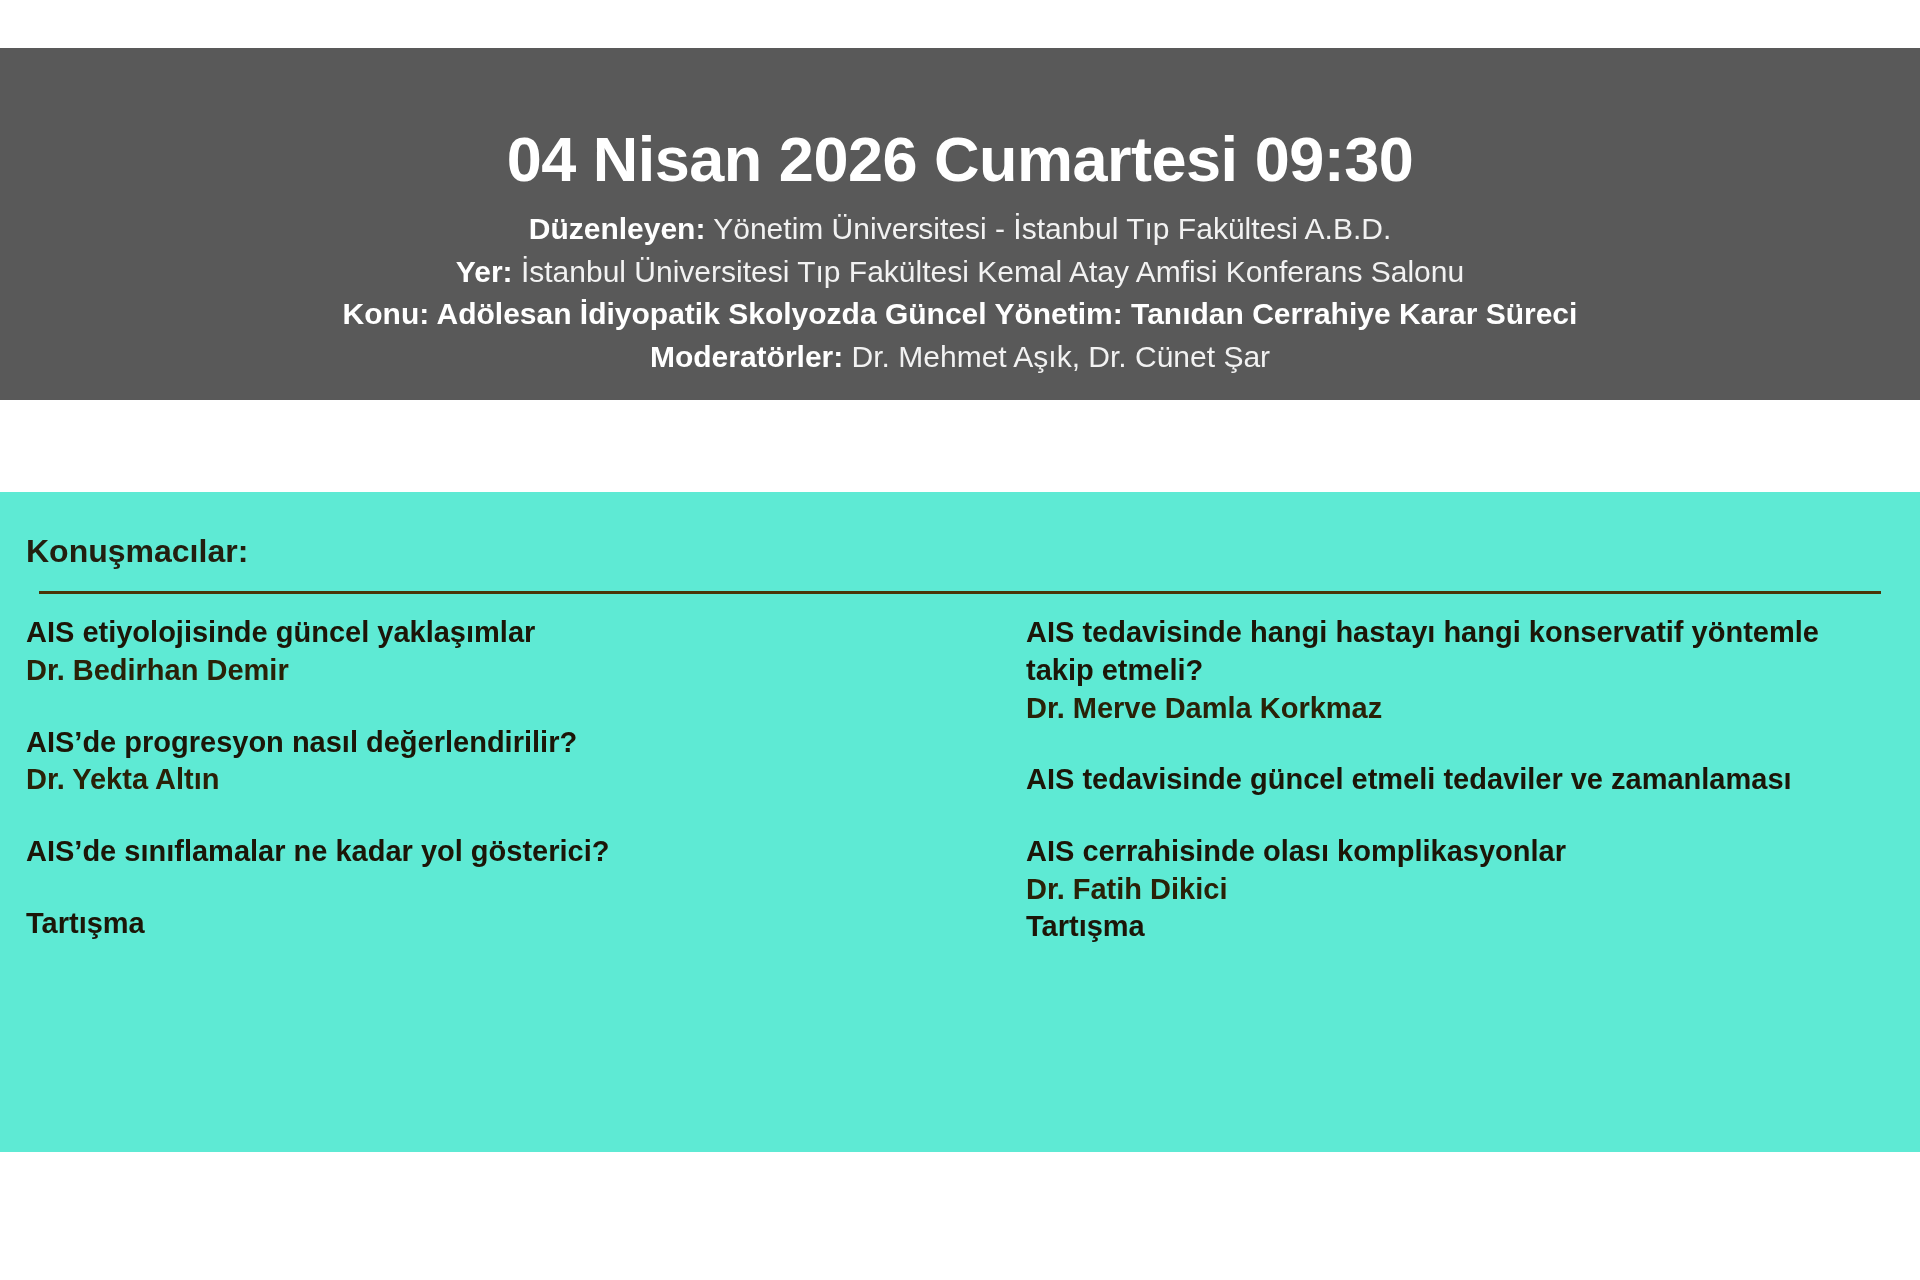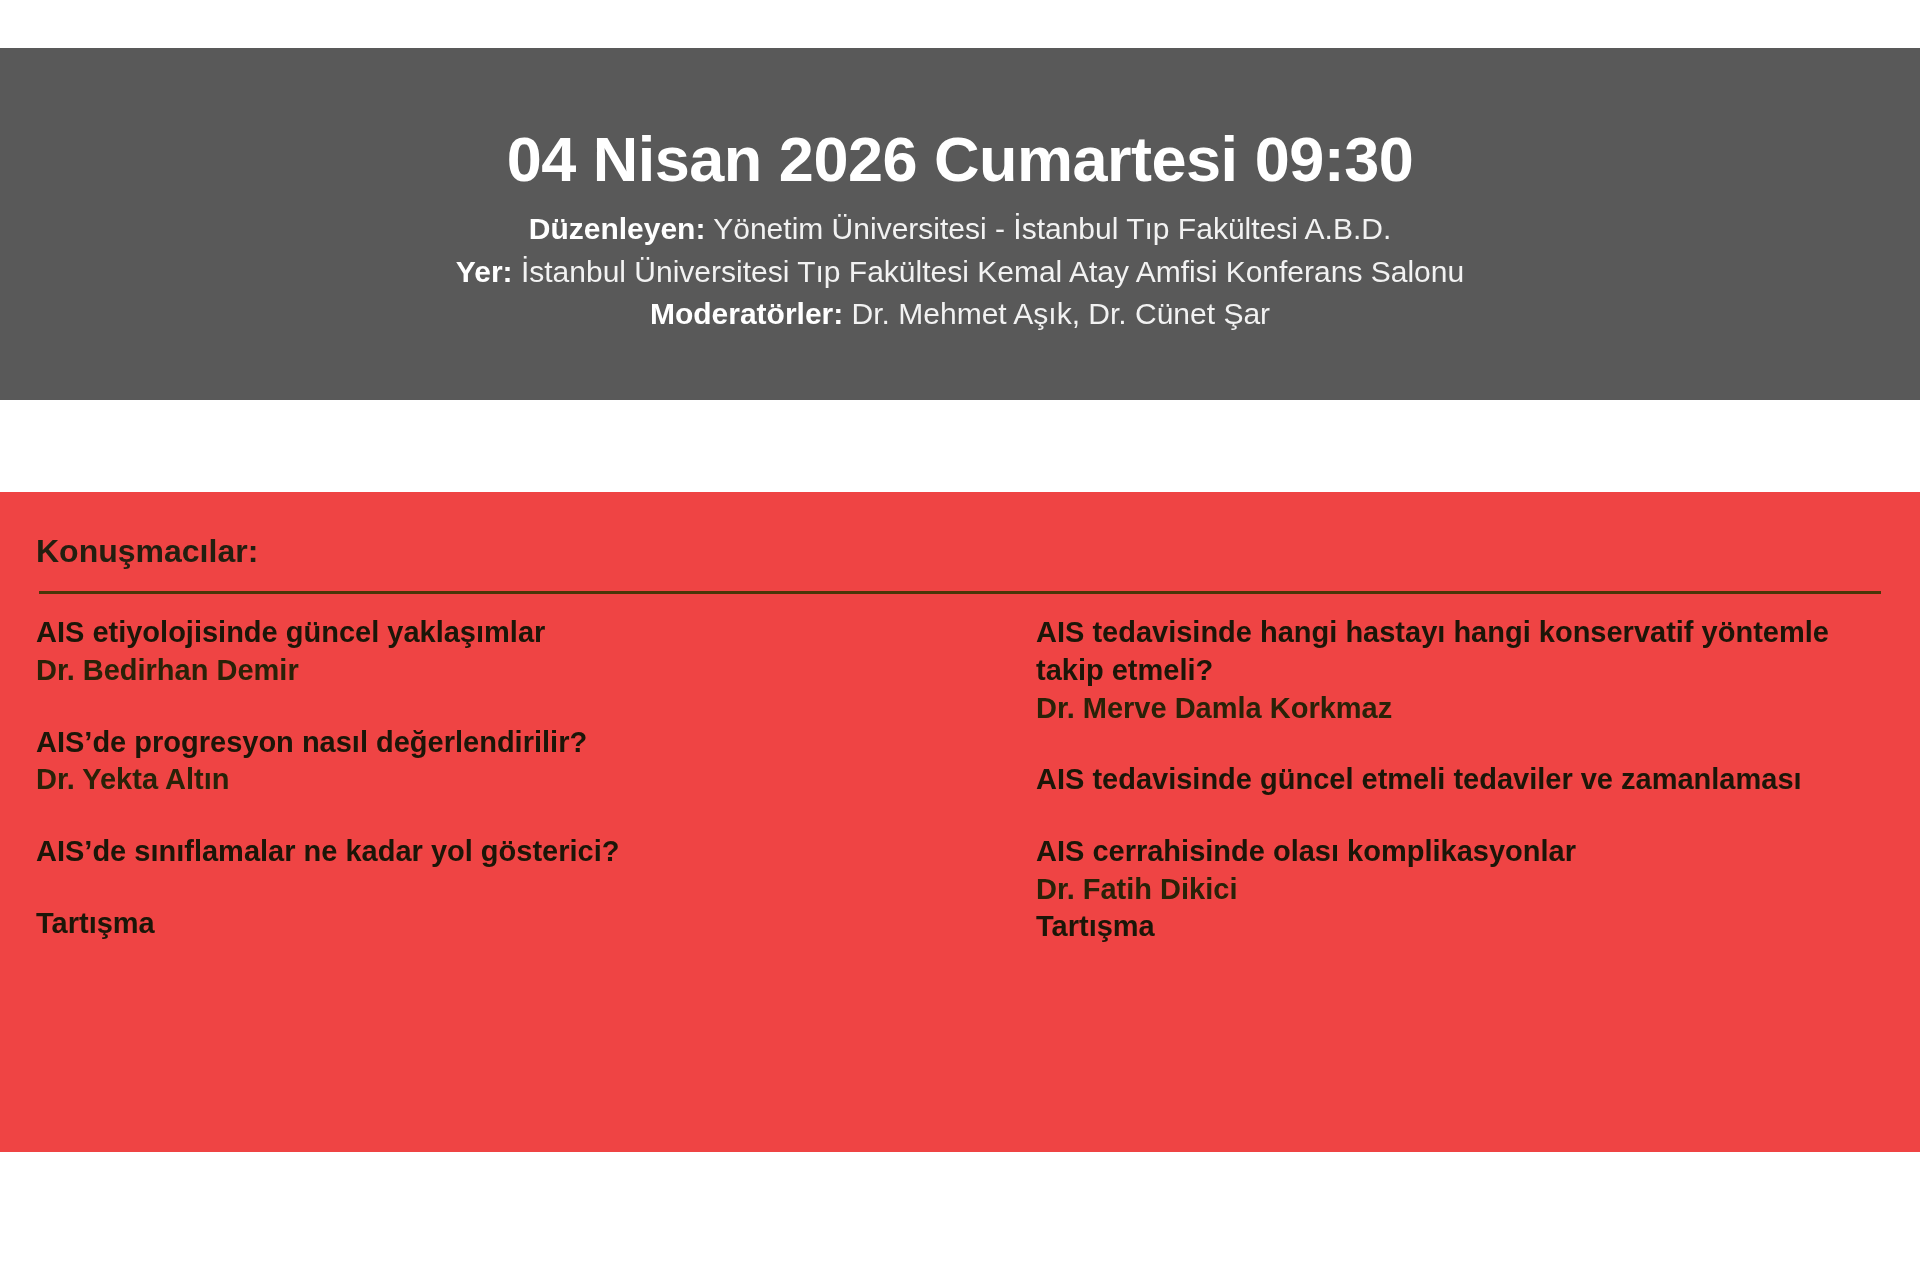--- a/index.html
+++ b/index.html
@@ -66,23 +66,23 @@
     color: #ffffff;
   }
 
   
   .yellow-panel {
     position: absolute;
     left: 0;
     top: 492px;
     width: 1920px;
     height: 660px;
-    background: #ef4444;
+    background: #5eead4;
     box-sizing: border-box;
-    padding: 0 36px;
+    padding: 0 26px;
     overflow: hidden;
   }
 
   .speakers-heading {
     margin: 0;
     padding-top: 42px;
     font-size: 32px;
     font-weight: 700;
     color: #231f10;
     line-height: 1.1;
@@ -147,20 +147,24 @@
     <div class="header-line">
       <span class="lbl">Düzenleyen:</span>
       <span>Yönetim Üniversitesi - İstanbul Tıp Fakültesi A.B.D.</span>
     </div>
 
     <div class="header-line">
       <span class="lbl">Yer:</span>
       <span>İstanbul Üniversitesi Tıp Fakültesi Kemal Atay Amfisi Konferans Salonu</span>
     </div>
 
+    <div class="header-line konu">
+      <span class="lbl">Konu:</span>
+      <span>Adölesan İdiyopatik Skolyozda Güncel Yönetim: Tanıdan Cerrahiye Karar Süreci</span>
+    </div>
 
     <div class="header-line">
       <span class="lbl">Moderatörler:</span>
       <span>Dr. Mehmet Aşık, Dr. Cünet Şar</span>
     </div>
 
   </div>
 
   <div class="yellow-panel">
 

